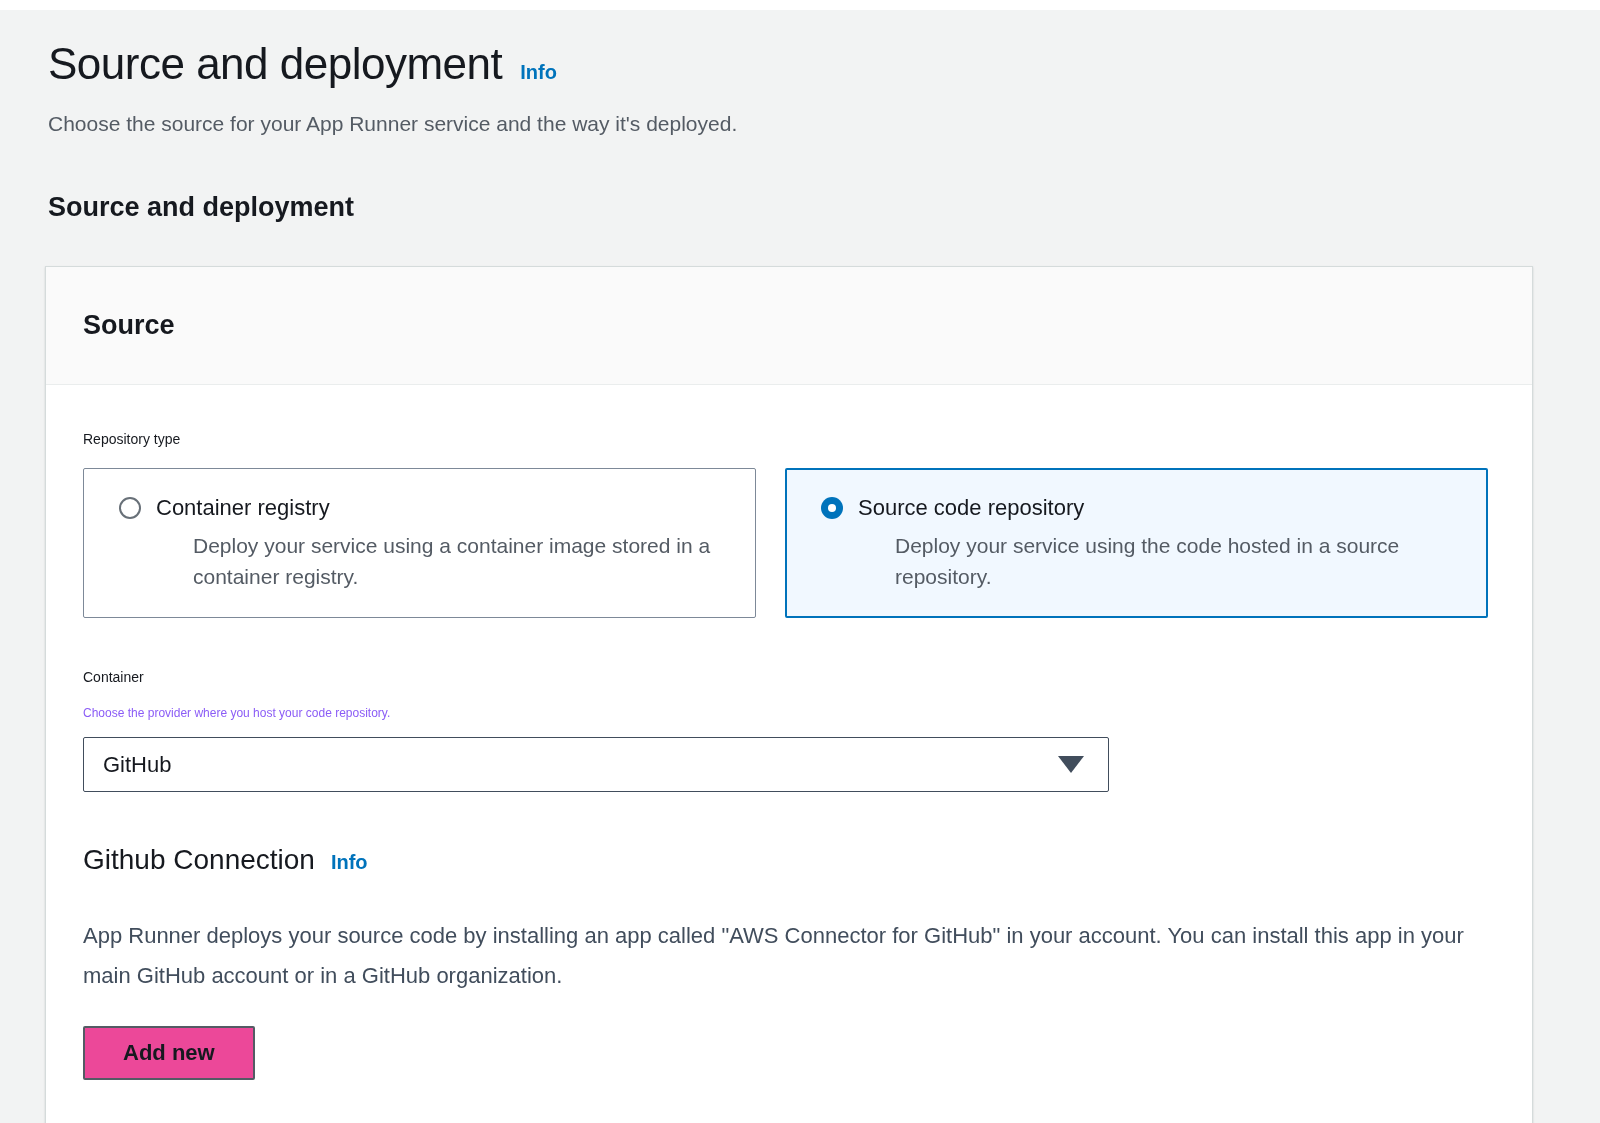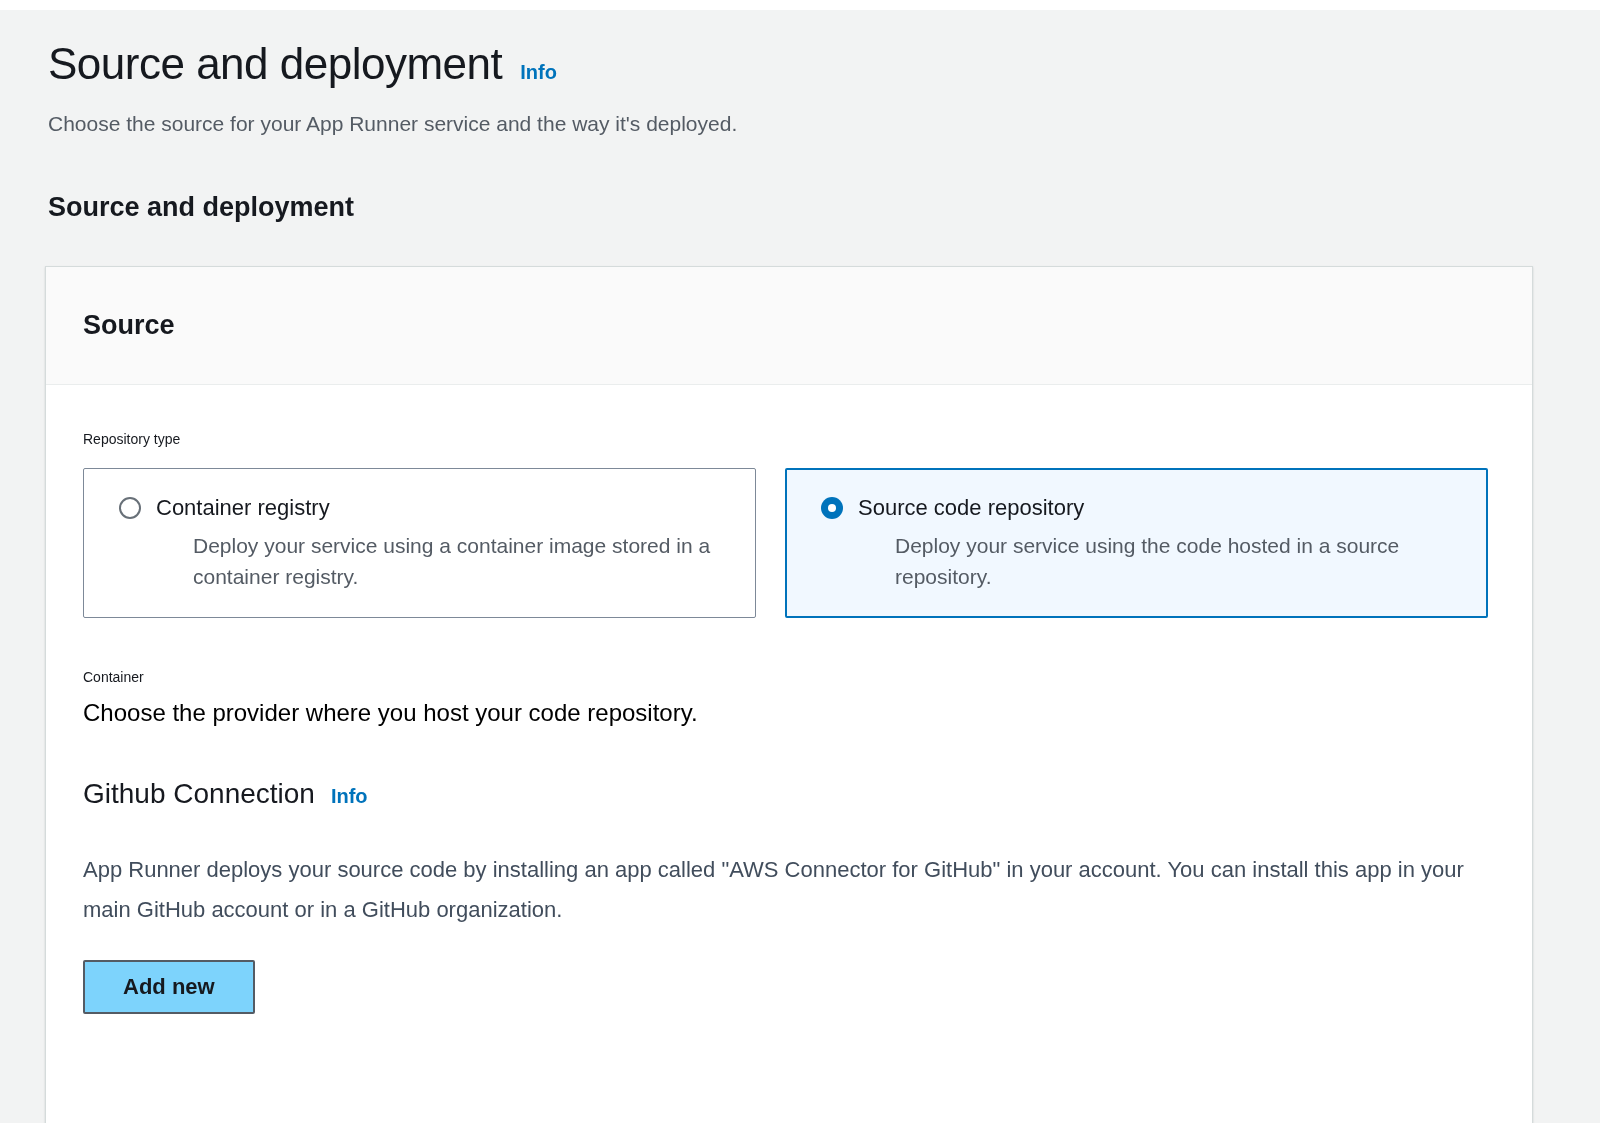--- a/index.html
+++ b/index.html
@@ -131,22 +131,22 @@
     font-size: 21px;
     line-height: 31px;
     color: #545b64;
     margin-left: 37px;
   }
   .tile-left  { width: 673px; }
   .tile-right { width: 703px; }
   .provider-block { margin-top: 46px; }
   .field-desc {
     margin-top: 10px;
-    font-size: 24px;
-    color: #000000;
+    font-size: 12px;
+    color: #8b5cf6;
     line-height: 26px;
   }
   .select {
     margin-top: 11px;
     width: 1026px;
     height: 55px;
     border: 1px solid #414d5c;
     border-radius: 2px;
     background: #ffffff;
     display: flex;
@@ -188,21 +188,21 @@
     max-width: 1395px;
   }
   .btn-secondary {
     margin-top: 30px;
     display: inline-block;
     padding: 12px 38px;
     font-family: "Liberation Sans", sans-serif;
     font-size: 22px;
     font-weight: 700;
     color: #16191f;
-    background: #7dd3fc;
+    background: #ec4899;
     border: 2px solid #545b64;
     border-radius: 2px;
     cursor: pointer;
   }
 </style>
 </head>
 <body>
 
 <div class="top-strip"></div>
 
@@ -241,20 +241,24 @@
             <div class="tile-title">Source code repository</div>
             <div class="tile-desc">Deploy your service using the code hosted in a source repository.</div>
           </div>
         </div>
 
       </div>
 
       <div class="provider-block">
         <div class="field-label">Container</div>
         <div class="field-desc">Choose the provider where you host your code repository.</div>
+        <div class="select">
+          <span class="select-value">GitHub</span>
+          <span class="caret-down"></span>
+        </div>
       </div>
 
       <div class="connection-heading-row">
         <span class="connection-heading">Github Connection</span>
         <a class="info-link">Info</a>
       </div>
 
       <p class="connection-desc">App Runner deploys your source code by installing an app called "AWS Connector for GitHub" in your account. You can install this app in your main GitHub account or in a GitHub organization.</p>
 
       <button class="btn-secondary">Add new</button>

